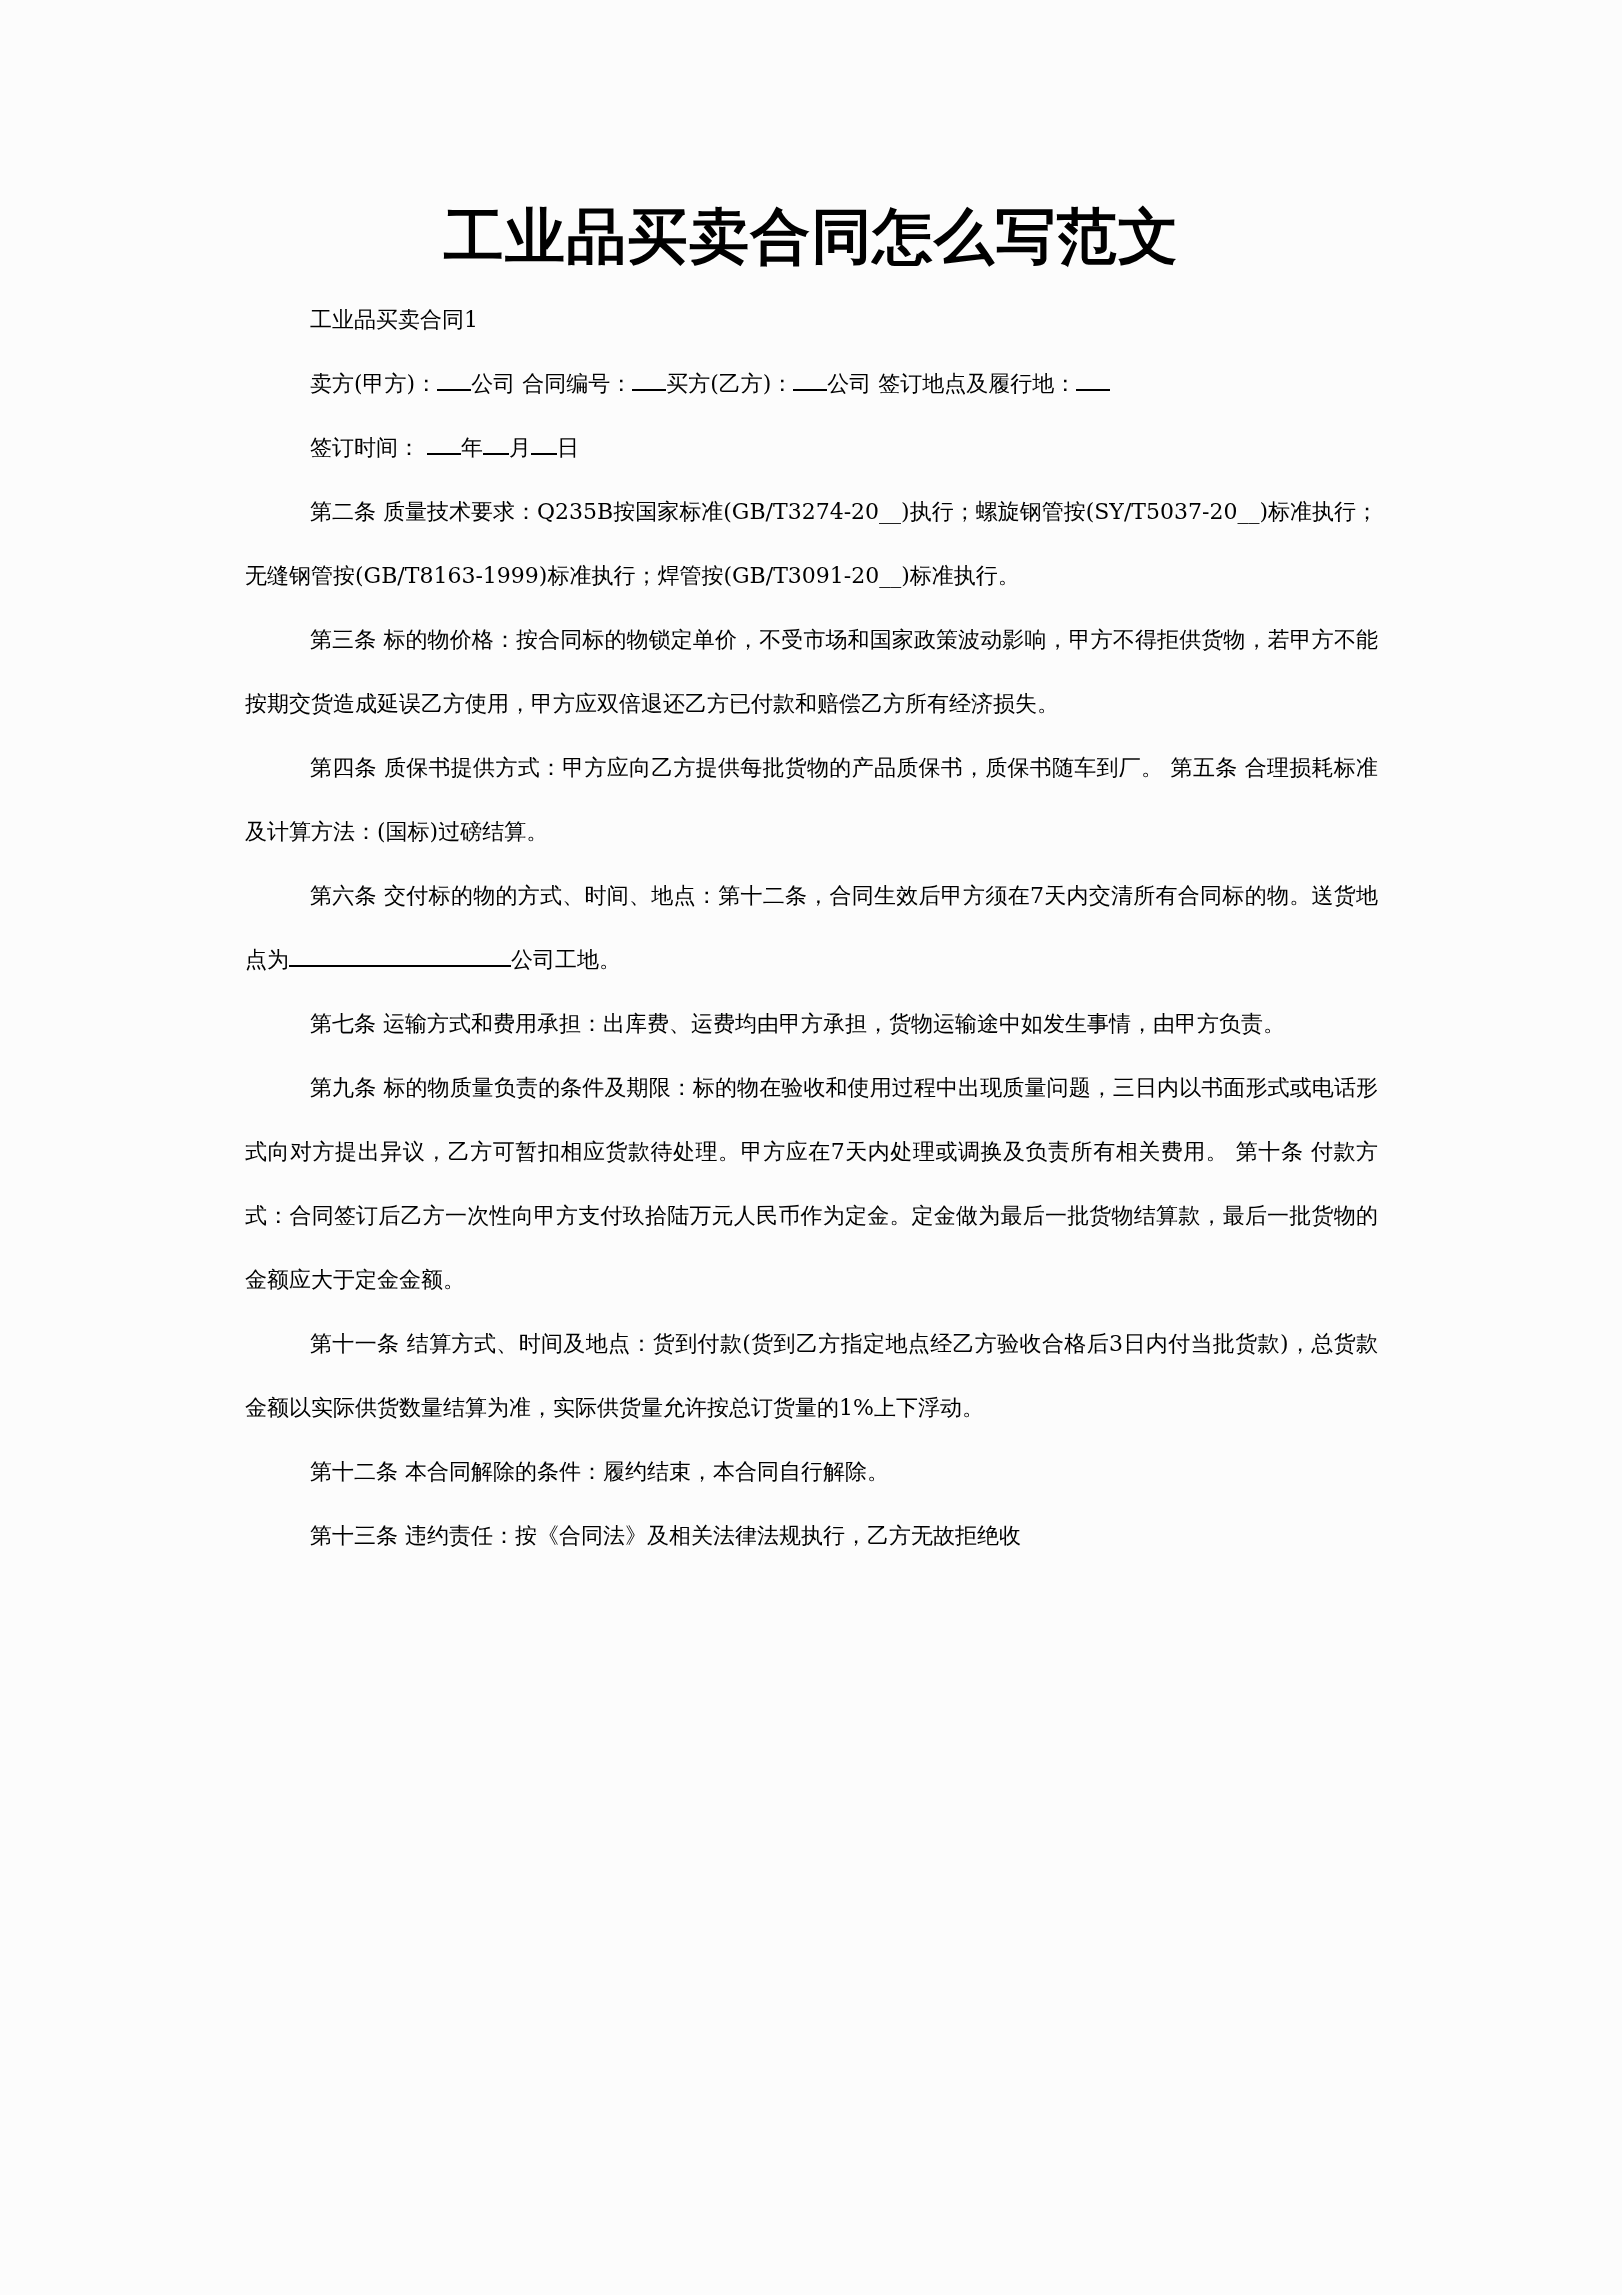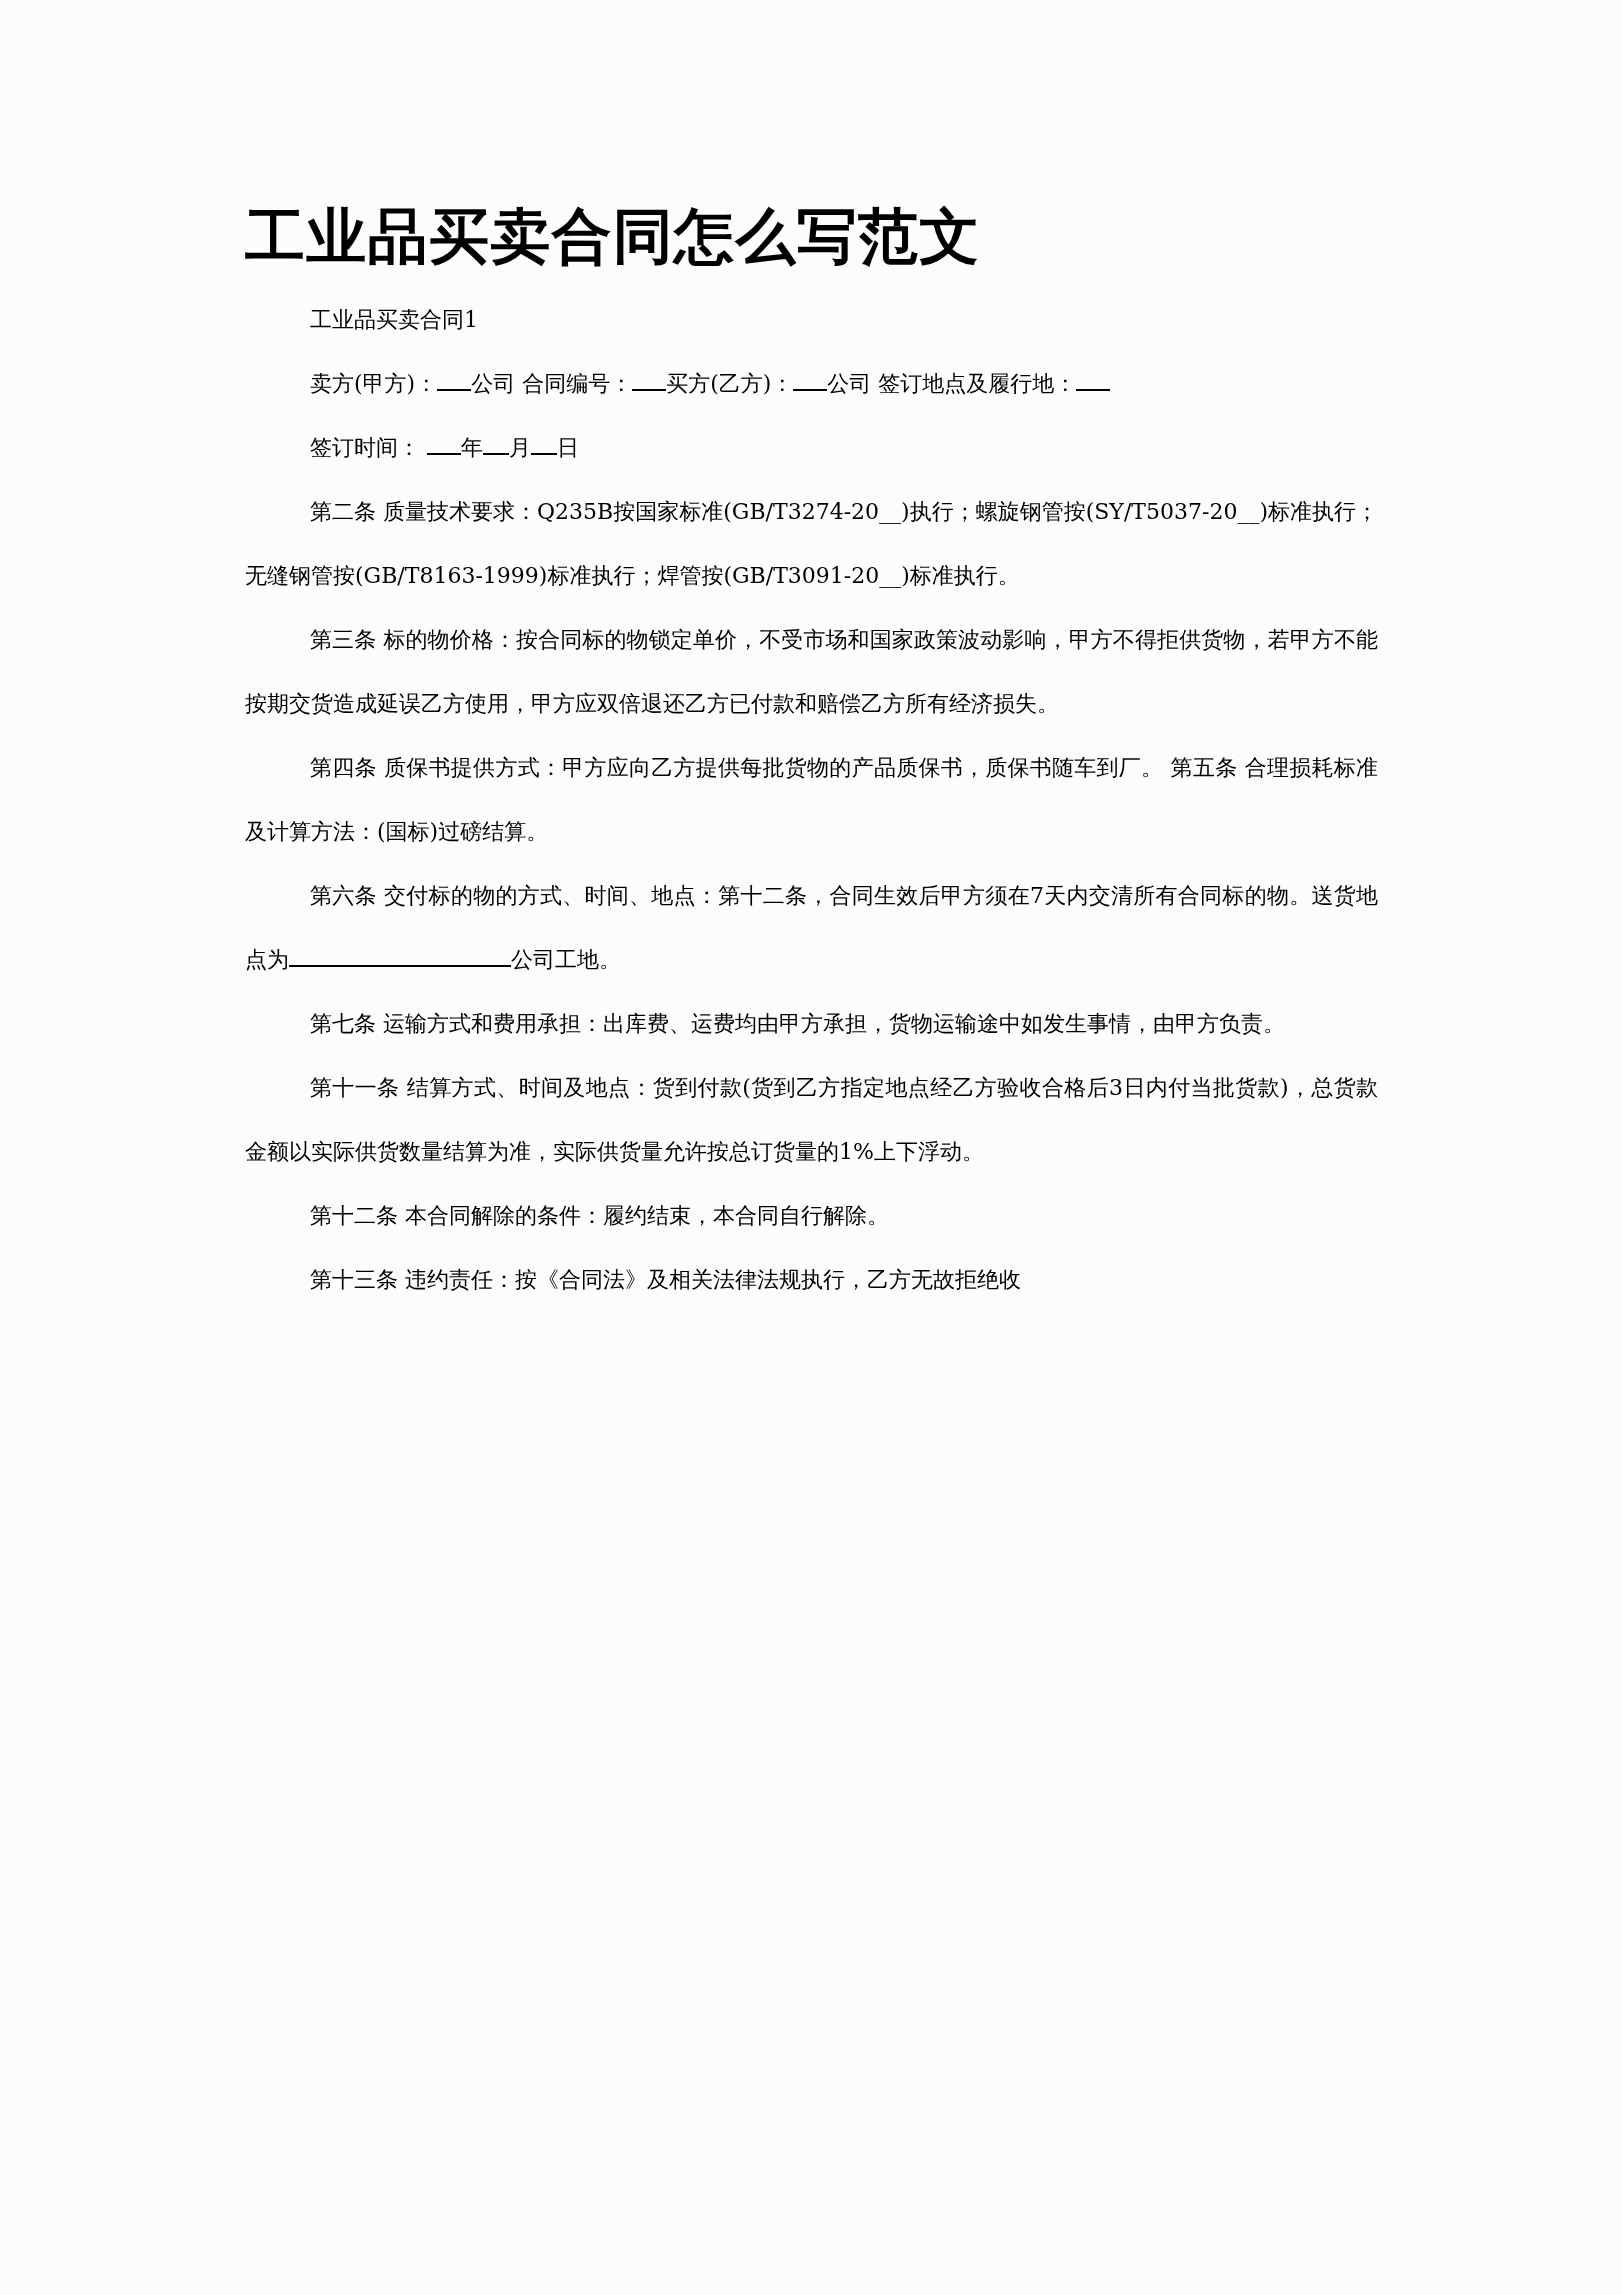--- a/index.html
+++ b/index.html
@@ -19,20 +19,21 @@
       position: absolute;
       left: 245px;
       top: 0;
       width: 1133px;
     }
     .doc-title {
       position: absolute;
       left: 0;
       top: 200px;
       width: 1133px;
+      text-align: center;
       font-size: 60px;
       line-height: 72px;
       font-weight: bold;
       letter-spacing: 1.3px;
       margin: 0;
     }
     .body-text {
       position: absolute;
       left: 0;
       top: 288px;
@@ -71,18 +72,19 @@
 
     <p class="para">
       <span>签订时间：</span>&nbsp;<span class="blank short"></span><span>年</span><span class="blank tiny"></span><span>月</span><span class="blank tiny"></span><span>日</span>
     </p>
 
     <p class="para">第二条 质量技术要求：Q235B按国家标准(GB/T3274-20__)执行；螺旋钢管按(SY/T5037-20__)标准执行；无缝钢管按(GB/T8163-1999)标准执行；焊管按(GB/T3091-20__)标准执行。</p>
     <p class="para">第三条 标的物价格：按合同标的物锁定单价，不受市场和国家政策波动影响，甲方不得拒供货物，若甲方不能按期交货造成延误乙方使用，甲方应双倍退还乙方已付款和赔偿乙方所有经济损失。</p>
     <p class="para">第四条 质保书提供方式：甲方应向乙方提供每批货物的产品质保书，质保书随车到厂。 第五条 合理损耗标准及计算方法：(国标)过磅结算。</p>
     <p class="para"><span>第六条 交付标的物的方式、时间、地点：第十二条，合同生效后甲方须在7天内交清所有合同标的物。送货地点为</span><span class="blank long"></span><span>公司工地。</span></p>
     <p class="para">第七条 运输方式和费用承担：出库费、运费均由甲方承担，货物运输途中如发生事情，由甲方负责。</p>
+    <p class="para">第九条 标的物质量负责的条件及期限：标的物在验收和使用过程中出现质量问题，三日内以书面形式或电话形式向对方提出异议，乙方可暂扣相应货款待处理。甲方应在7天内处理或调换及负责所有相关费用。 第十条 付款方式：合同签订后乙方一次性向甲方支付玖拾陆万元人民币作为定金。定金做为最后一批货物结算款，最后一批货物的金额应大于定金金额。</p>
     <p class="para">第十一条 结算方式、时间及地点：货到付款(货到乙方指定地点经乙方验收合格后3日内付当批货款)，总货款金额以实际供货数量结算为准，实际供货量允许按总订货量的1%上下浮动。</p>
     <p class="para">第十二条 本合同解除的条件：履约结束，本合同自行解除。</p>
     <p class="para">第十三条 违约责任：按《合同法》及相关法律法规执行，乙方无故拒绝收</p>
   </div>
 </div>
 
 
 </body></html>

